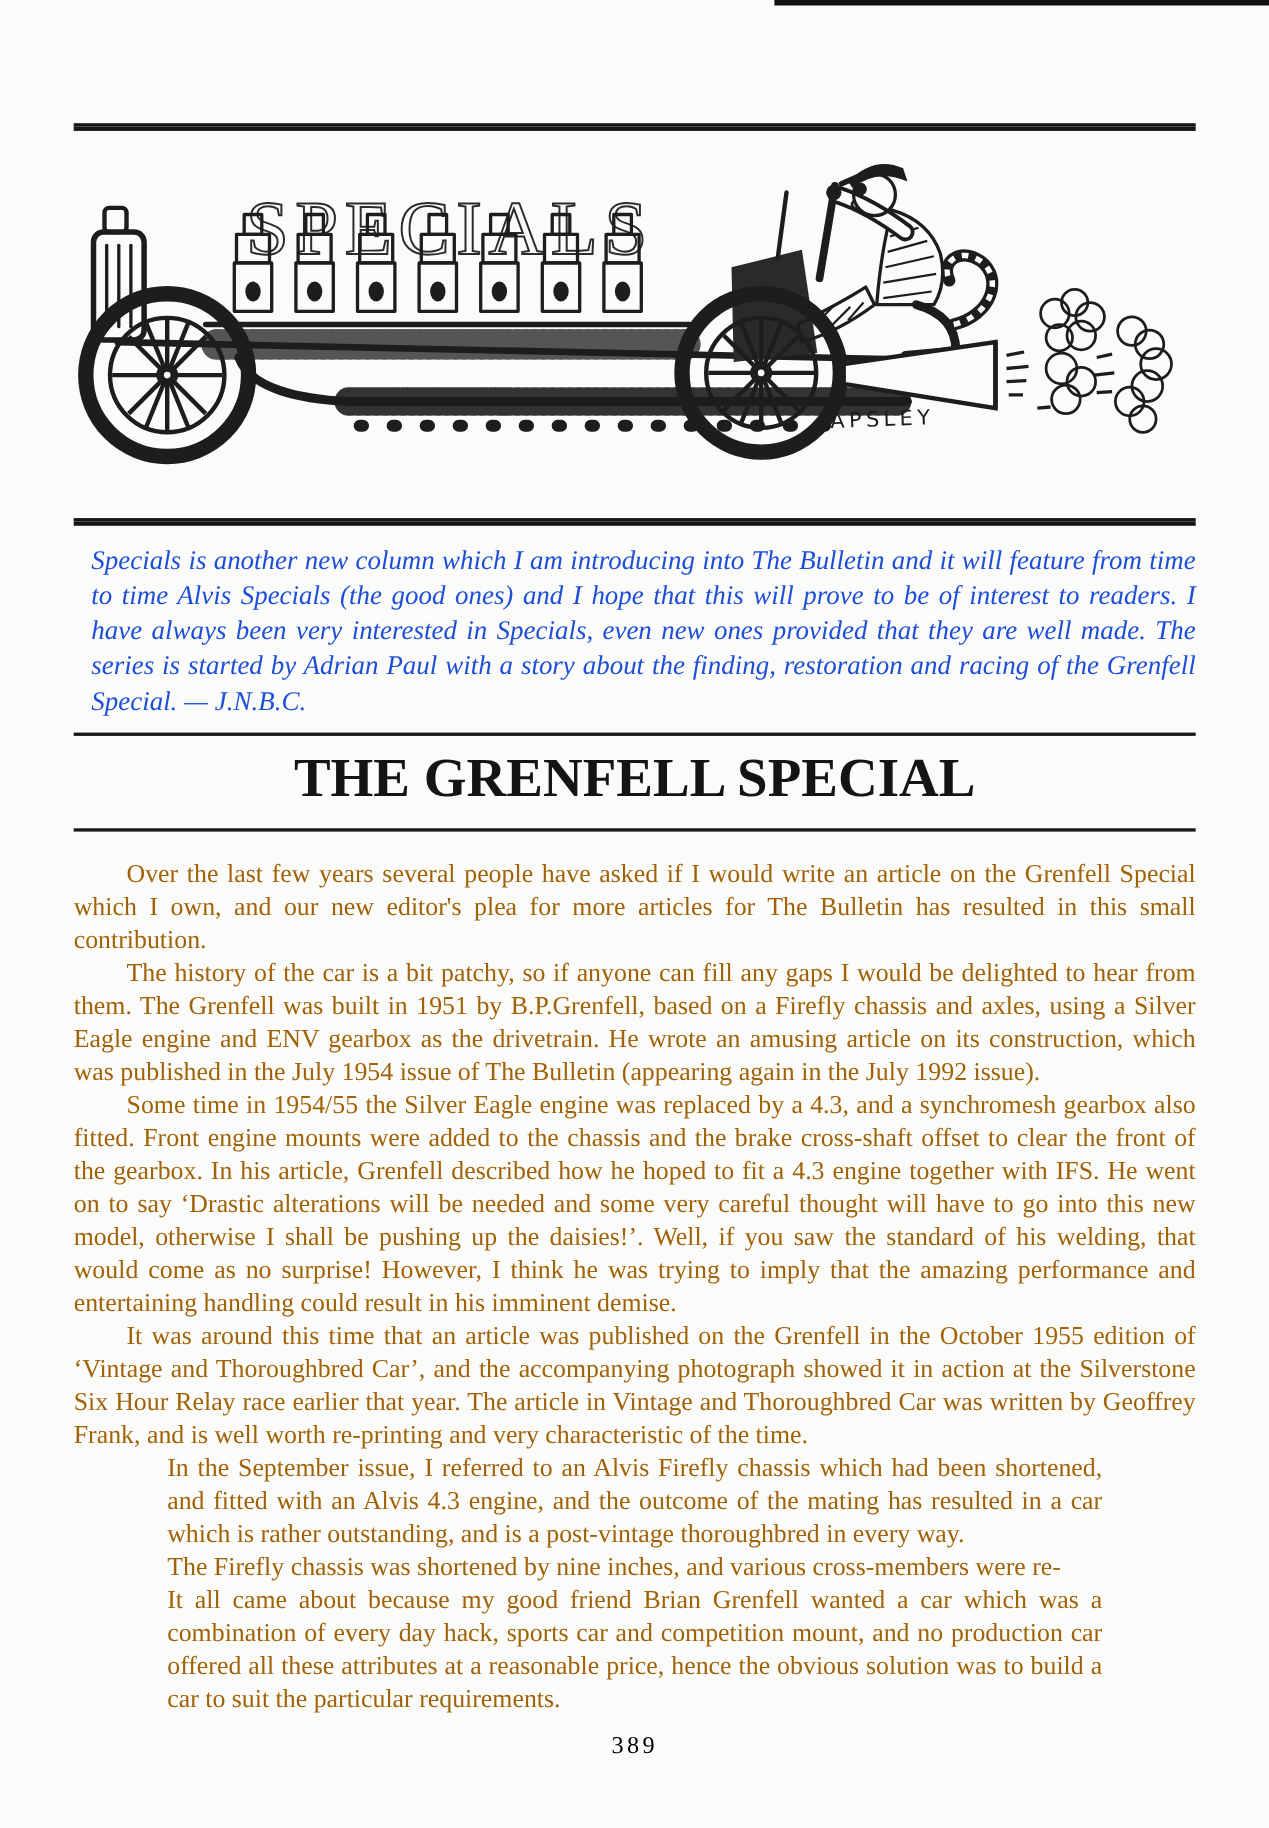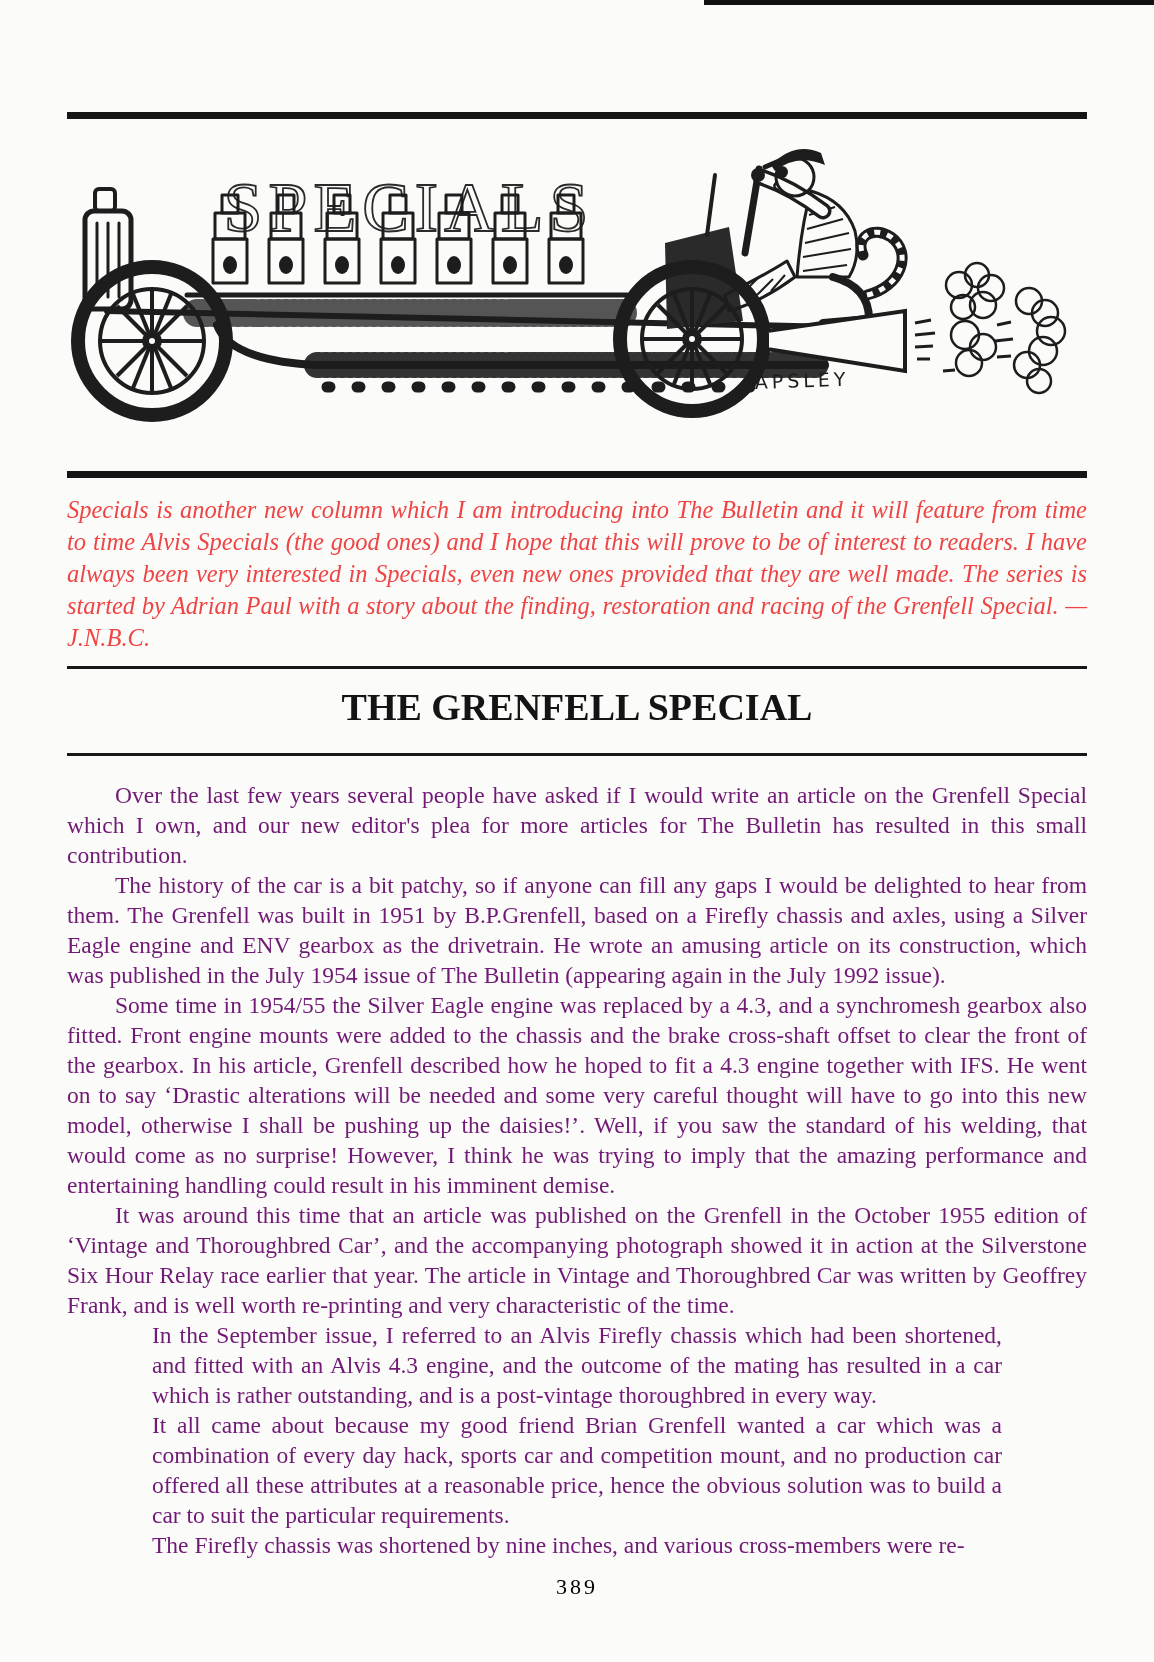--- a/index.html
+++ b/index.html
@@ -32,48 +32,48 @@
   }
   .rule-double.below-art { margin-top: 14px; }
 
   .header-art {
     display: block;
     width: 1020px; height: 332px;
     margin-top: 6px;
   }
 
   .intro {
-    margin: 16px 0 0 0;
+    margin: 16px 0 0 16px;
     font-style: italic;
     font-size: 24.5px;
     line-height: 32px;
     text-align: justify;
-    color: #ef4444;
+    color: #1d4ed8;
   }
 
   .rule-single { height: 3px; background: #181818; }
   .rule-single.above-heading { margin-top: 12px; }
   .rule-single.below-heading { margin-top: 18px; }
 
   .heading {
     margin: 10px 0 0 0;
     text-align: center;
-    font-size: 38px;
+    font-size: 50px;
     line-height: 56px;
     font-weight: bold;
     letter-spacing: 0px;
     color: #141414;
   }
 
   .body-text {
     margin-top: 24px;
     font-size: 23.5px;
     line-height: 30px;
     text-align: justify;
-    color: #701a75;
+    color: #a16207;
   }
   .body-text p { margin: 0; text-indent: 48px; }
 
   .quote p { margin: 0 85px; text-indent: 0; }
 
   .page-number {
     margin-top: 14px;
     text-align: center;
     font-size: 22px;
     letter-spacing: 3px;
@@ -245,20 +245,20 @@
 
   <div class="rule-single below-heading"></div>
 
   <div class="body-text">
     <p>Over the last few years several people have asked if I would write an article on the Grenfell Special which I own, and our new editor's plea for more articles for The Bulletin has resulted in this small contribution.</p>
     <p>The history of the car is a bit patchy, so if anyone can fill any gaps I would be delighted to hear from them. The Grenfell was built in 1951 by B.P.Grenfell, based on a Firefly chassis and axles, using a Silver Eagle engine and ENV gearbox as the drivetrain. He wrote an amusing article on its construction, which was published in the July 1954 issue of The Bulletin (appearing again in the July 1992 issue).</p>
     <p>Some time in 1954/55 the Silver Eagle engine was replaced by a 4.3, and a synchromesh gearbox also fitted. Front engine mounts were added to the chassis and the brake cross-shaft offset to clear the front of the gearbox. In his article, Grenfell described how he hoped to fit a 4.3 engine together with IFS. He went on to say ‘Drastic alterations will be needed and some very careful thought will have to go into this new model, otherwise I shall be pushing up the daisies!’. Well, if you saw the standard of his welding, that would come as no surprise! However, I think he was trying to imply that the amazing performance and entertaining handling could result in his imminent demise.</p>
     <p>It was around this time that an article was published on the Grenfell in the October 1955 edition of ‘Vintage and Thoroughbred Car’, and the accompanying photograph showed it in action at the Silverstone Six Hour Relay race earlier that year. The article in Vintage and Thoroughbred Car was written by Geoffrey Frank, and is well worth re-printing and very characteristic of the time.</p>
     <div class="quote">
       <p>In the September issue, I referred to an Alvis Firefly chassis which had been shortened, and fitted with an Alvis 4.3 engine, and the outcome of the mating has resulted in a car which is rather outstanding, and is a post-vintage thoroughbred in every way.</p>
+      <p>The Firefly chassis was shortened by nine inches, and various cross-members were re-</p>
       <p>It all came about because my good friend Brian Grenfell wanted a car which was a combination of every day hack, sports car and competition mount, and no production car offered all these attributes at a reasonable price, hence the obvious solution was to build a car to suit the particular requirements.</p>
-      <p>The Firefly chassis was shortened by nine inches, and various cross-members were re-</p>
     </div>
   </div>
 
   <div class="page-number">389</div>
 
 </div>
 
 </body></html>

